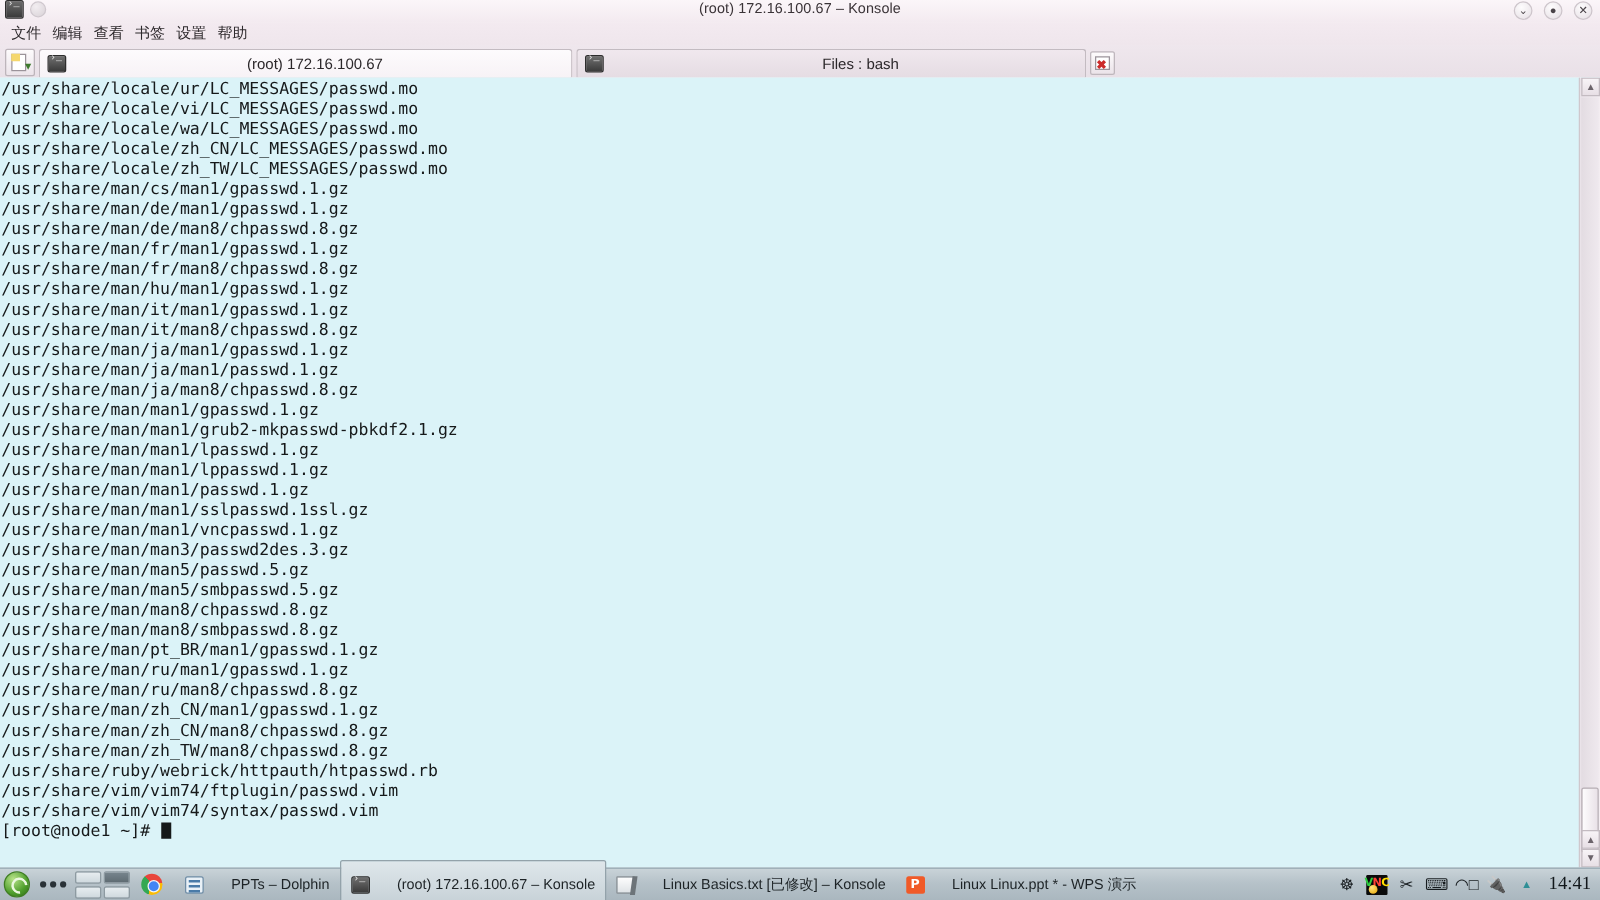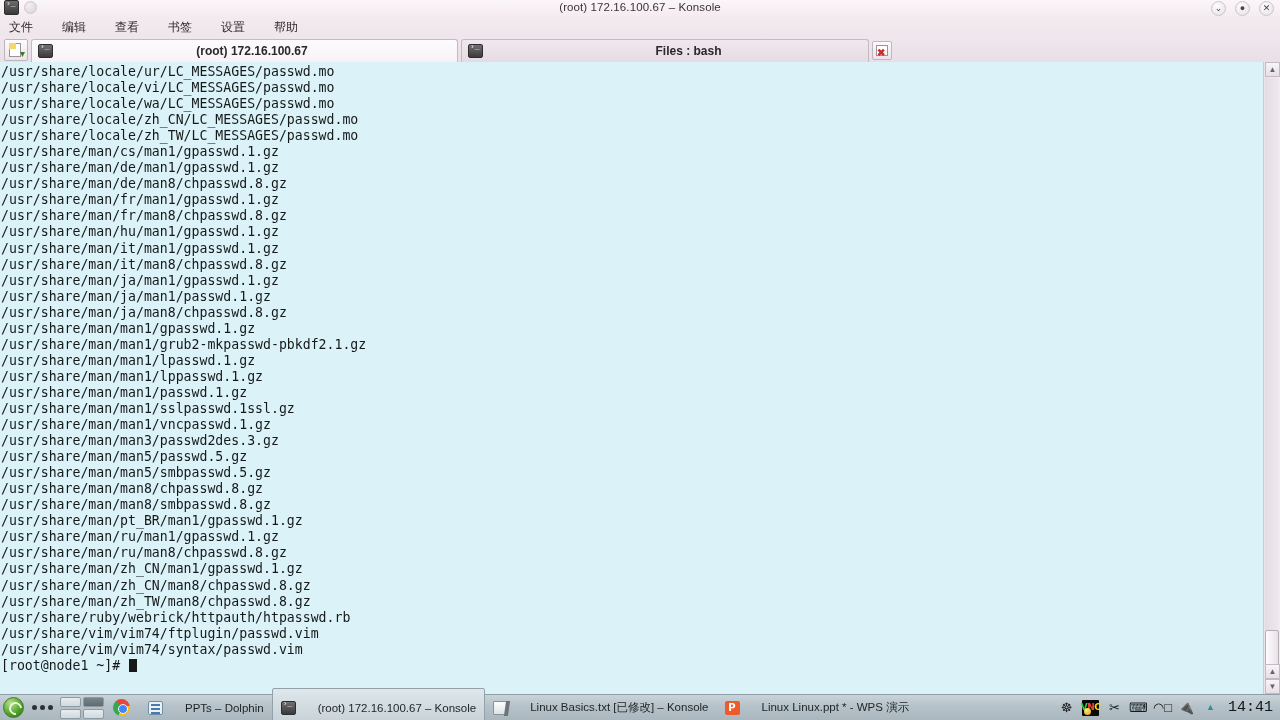--- a/index.html
+++ b/index.html
@@ -58,22 +58,22 @@
     width: 15px; height: 15px; border-radius: 50%;
     background: radial-gradient(circle at 40% 30%, #fdfcfd, #e6dfe4);
     border: 1px solid #cdc5cb;
     display: flex; align-items: center; justify-content: center;
     font-size: 9px; color: #4a4348; line-height: 1;
   }
 
   
   #menubar {
     height: 18px; flex: 0 0 18px;
-    display: flex; align-items: center;
-    padding-left: 9px; gap: 29px;
+    display: flex; 
+    padding-left: 9px; gap: 9px;
     background: linear-gradient(to bottom, #f3eaf0 0%, #efe6ec 100%);
   }
   .menu-item {
     font-size: 12px; color: #2e2a2d;
     font-family: "DejaVu Sans", sans-serif;
     cursor: default; white-space: nowrap;
   }
 
   
   #tabbar {
@@ -118,21 +118,21 @@
     position: relative;
   }
   .tab .tab-ico::after {
     content: "\203A_"; position: absolute; left: 1px; top: -3px;
     color: #eaeaea; font-size: 8px; font-family: "Liberation Mono", monospace;
   }
   .tab .tab-label {
     flex: 1 1 auto; text-align: center;
     font-size: 12px; color: #2b272a;
     padding: 0 4px;
-    overflow: hidden; white-space: nowrap; font-weight: bold;
+    overflow: hidden; white-space: nowrap;
   }
   #tab-0 { width: 427px; background: linear-gradient(to bottom,#fdfbfd,#f7f2f6); }
   #tab-1 { width: 408px; background: linear-gradient(to bottom,#f0e8ee,#e5dce3); gap: 32px; }
   #tab-watermark {
     flex: 1 1 auto; position: relative; height: 24px;
   }
   #qq-watermark {
     position: absolute;
     right: 58px; bottom: -4px;
     font-size: 34px;
@@ -328,21 +328,21 @@
   #tray-vnc .n { color: #ff4136; }
   #tray-vnc .c { color: #ffdc00; }
   #tray-vnc::after {
     content: ""; position: absolute; left: 2px; bottom: 1px;
     width: 7px; height: 7px; border-radius: 50%;
     background: radial-gradient(circle at 35% 30%, #ffe680, #e8a400);
   }
   #tray-arrow { color: #2f8f96; font-size: 9px; }
   #clock {
     font-size: 15px; color: #11171a; padding-left: 2px;
-    font-family: Liberation Mono, monospace;
+    font-family: Liberation Serif, serif;
   }
 </style>
 </head>
 <body>
 
 <div id="window">
 
   <div id="titlebar">
     <div id="titlebar-icons">
       <span class="term-ico"></span>

